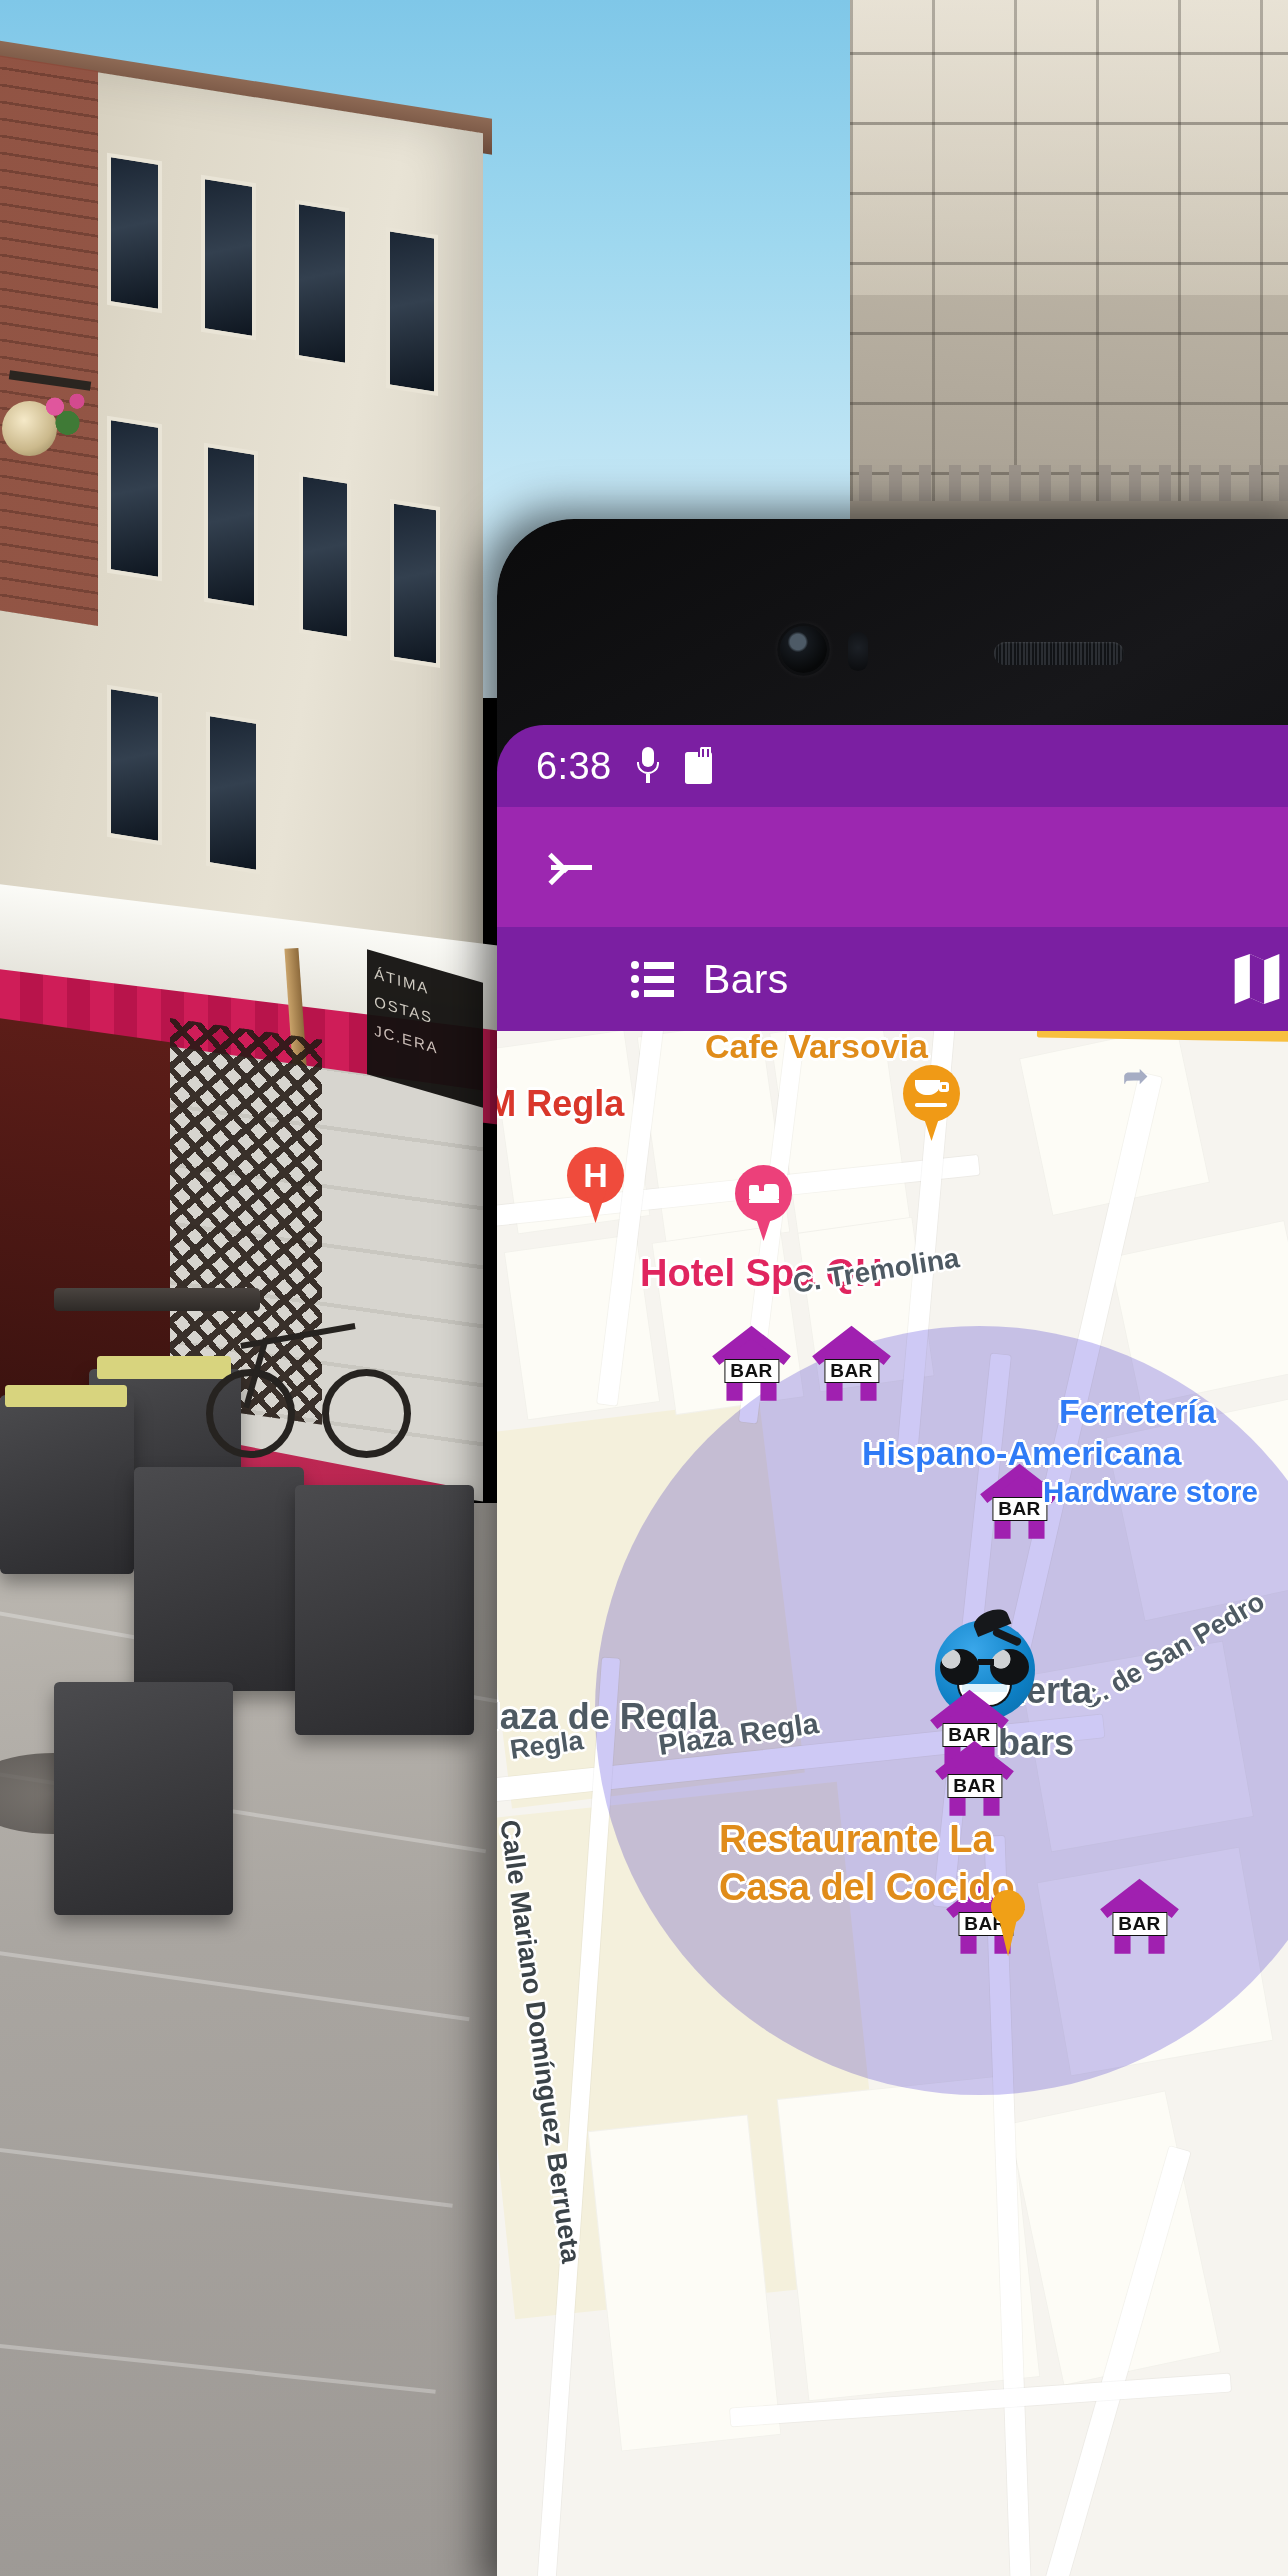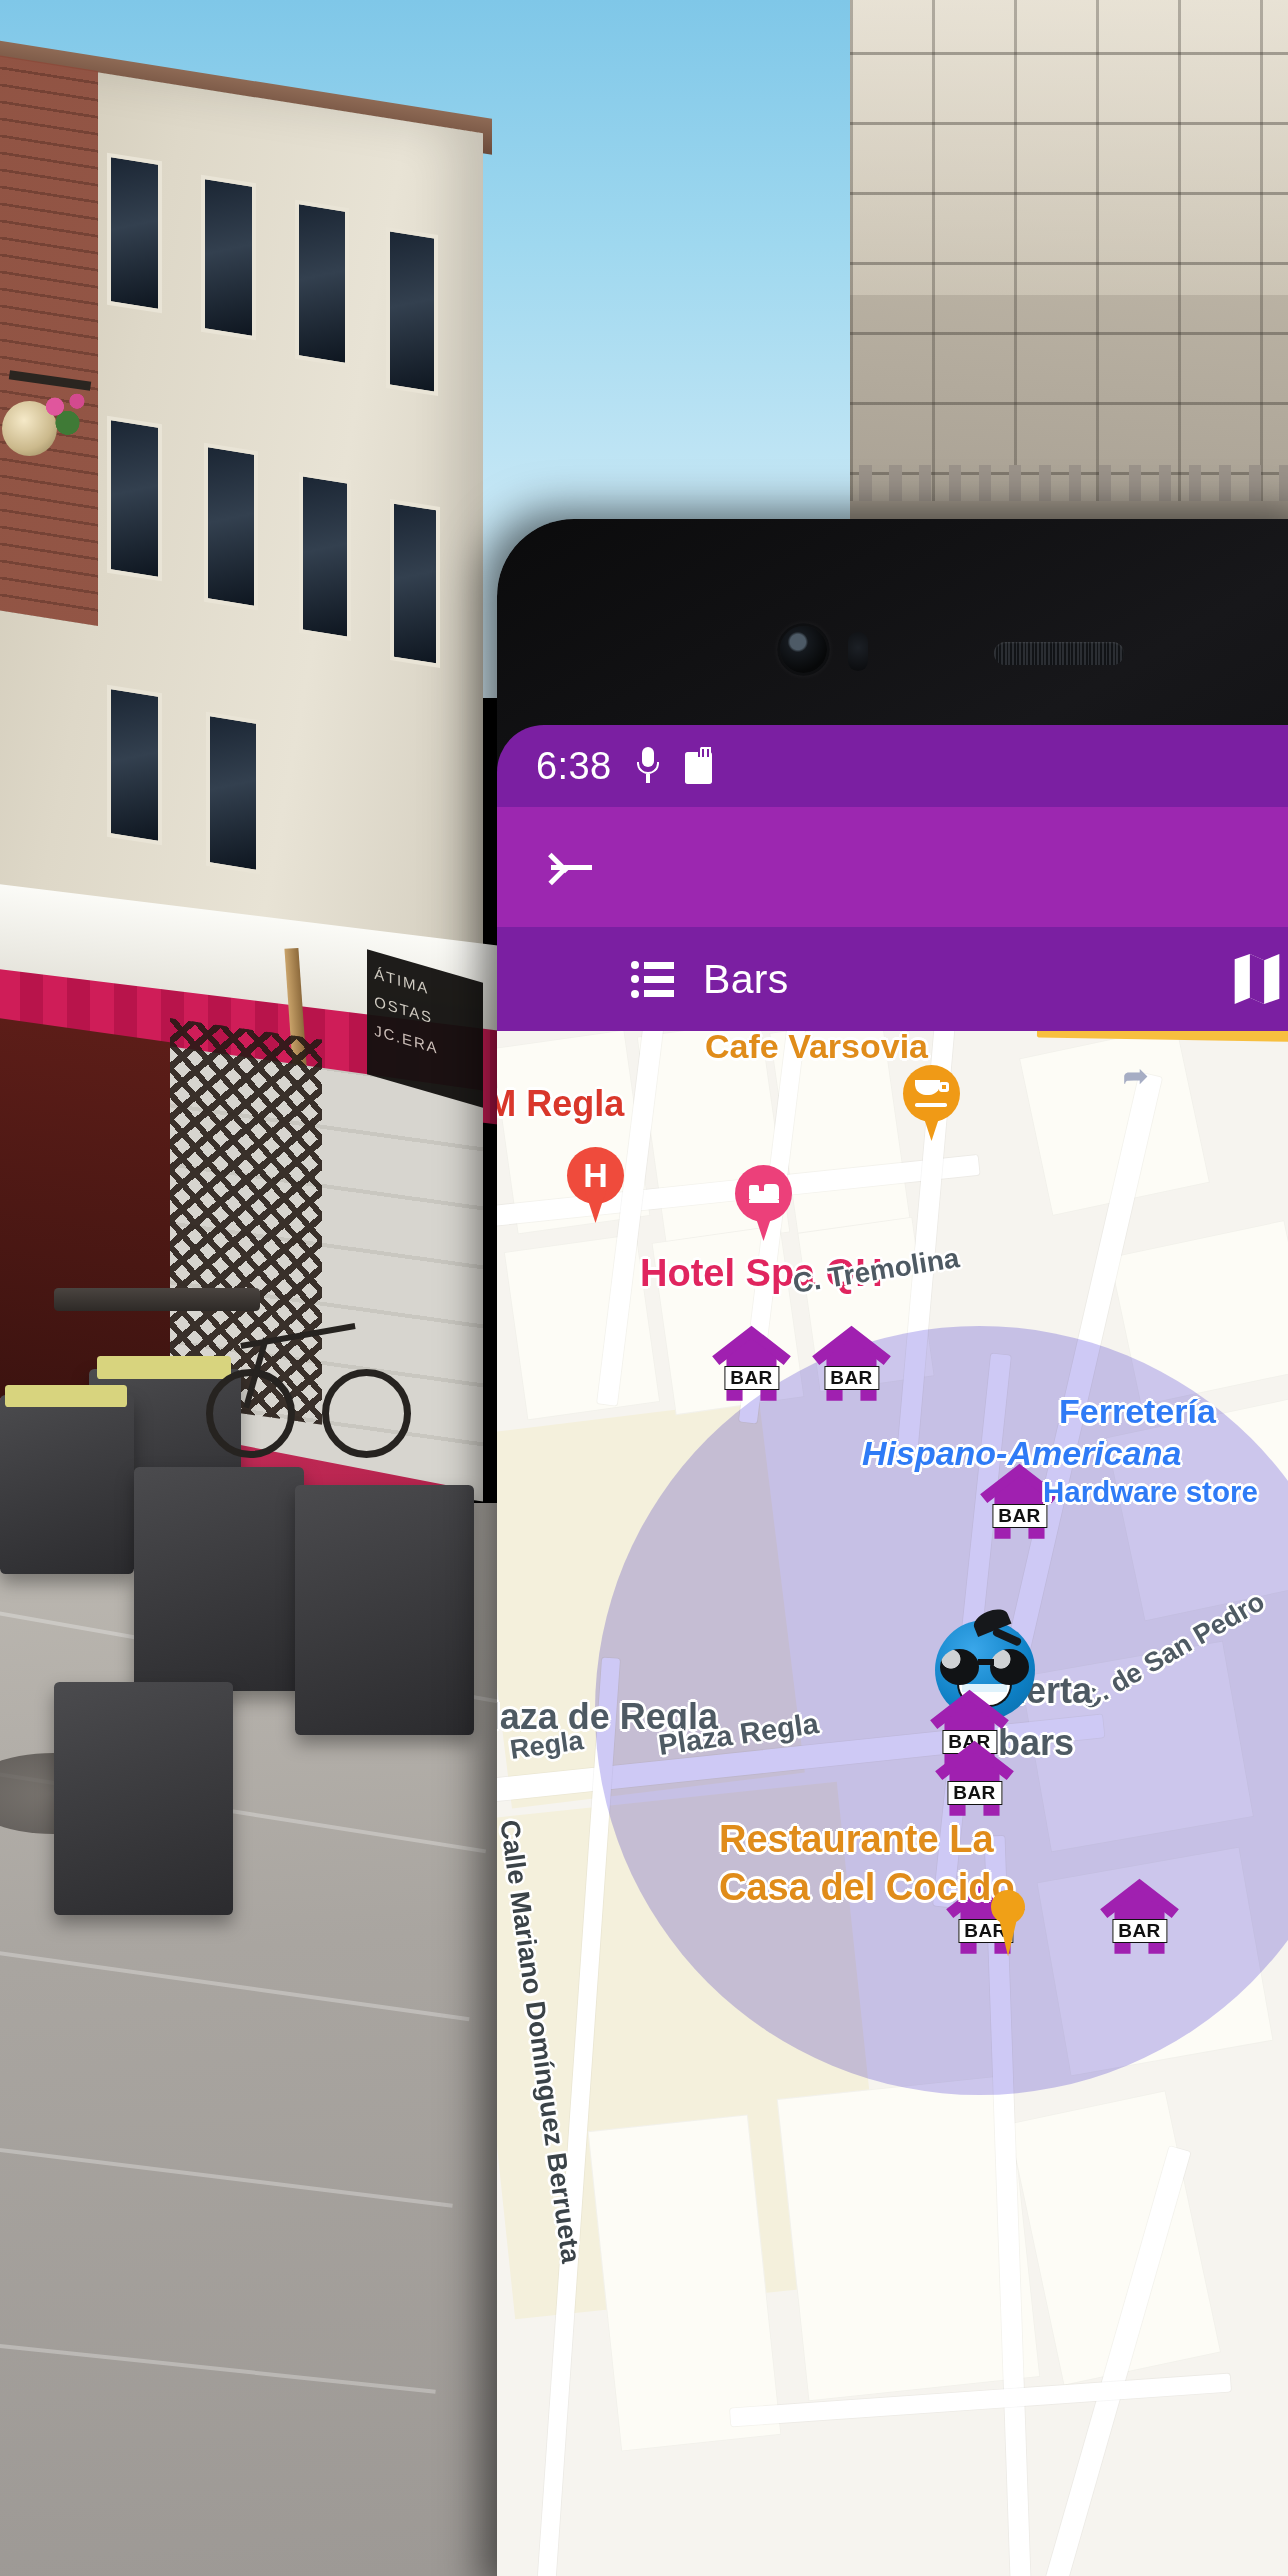--- a/index.html
+++ b/index.html
@@ -195,21 +195,21 @@
   .bed-ico .hb{position:absolute;right:0;top:0;width:15px;height:11.6px;background:#fff;border-radius:2.7px 4.5px 0 0;}
   .bed-ico .leg{position:absolute;left:0;bottom:0;width:30px;height:3.6px;background:#fff;}
   .cup-ico{position:relative;width:34px;height:27px;}
   .cup-ico .c{position:absolute;left:0;top:0;width:25px;height:15px;background:#fff;border-radius:0 0 10.7px 10.7px;}
   .cup-ico .hd{position:absolute;right:0;top:1.8px;width:9.8px;height:9.8px;border:3.6px solid #fff;border-radius:2.7px;}
   .cup-ico .sa{position:absolute;left:0;bottom:0;width:32px;height:4.5px;background:#fff;border-radius:1.8px;}
 
   
   .barmark{position:absolute;width:93px;height:93px;}
   .barmark svg{display:block;}
-  .barmark .tag{position:absolute;left:50%;top:51px;transform:translateX(-50%);
+  .barmark .tag{position:absolute;left:50%;top:44px;transform:translateX(-50%);
     background:#fff;border:1.8px solid #111;padding:0.9px 5.4px;font-size:19px;font-weight:700;
     color:#111;line-height:1.05;letter-spacing:0.4px;font-family:"Liberation Sans",sans-serif;}
 
   
   #avatar{position:absolute;width:100px;height:100px;}
   #avatar .face{position:absolute;left:0;top:0;width:100px;height:100px;border-radius:50%;
     background:radial-gradient(circle at 38% 30%,#3aa7ea,#0d7fc4 62%,#0a6aa6);}
   #avatar .hair{position:absolute;left:38px;top:-9px;width:36px;height:19.7px;background:#16181b;
     border-radius:50% 50% 0 0;transform:rotate(-22deg);}
   #avatar .brow{position:absolute;left:57px;top:12.5px;width:30px;height:8px;background:#16181b;
@@ -474,21 +474,21 @@
             <i class="lens lensR"></i>
             <i class="bridge"></i>
         </div>
       </div>
 
       <span class="maplabel lbl-orange" style="left:208px;top:-3.6px;font-size:34px;">Cafe Varsovia</span>
       <span class="maplabel lbl-red" style="left:-10.7px;top:52px;font-size:36px;">M Regla</span>
       <span class="maplabel lbl-pink" style="left:143px;top:213px;font-size:38px;">Hotel Spa QH</span>
       <span class="maplabel lbl-grey" style="left:295px;top:224px;font-size:28px;transform:rotate(-9deg);">C. Tremolina</span>
       <span class="maplabel lbl-blue" style="left:562px;top:361px;font-size:34px;">Ferretería</span>
-      <span class="maplabel lbl-blue" style="left:365px;top:403px;font-size:34px;font-style:italic;">Hispano-Americana</span>
+      <span class="maplabel lbl-blue" style="left:365px;top:403px;font-size:34px;">Hispano-Americana</span>
       <span class="maplabel lbl-blue" style="left:546px;top:444px;font-size:29.5px;">Hardware store</span>
       <span class="maplabel lbl-grey" style="left:572px;top:605px;font-size:27px;transform:rotate(-30deg);">C. de San Pedro</span>
       <span class="maplabel lbl-grey" style="left:483px;top:639px;font-size:36px;">Puerta</span>
       <span class="maplabel lbl-grey" style="left:501px;top:691px;font-size:36px;">bars</span>
       <span class="maplabel lbl-grey" style="left:-7.2px;top:665px;font-size:36px;">laza de Regla</span>
       <span class="maplabel lbl-grey" style="left:161px;top:687px;font-size:29px;transform:rotate(-8deg);">Plaza Regla</span>
       <span class="maplabel lbl-grey" style="left:12.5px;top:699px;font-size:27px;transform:rotate(-8deg);">Regla</span>
       <span class="maplabel lbl-orange" style="left:222px;top:787px;font-size:38px;">Restaurante La</span>
       <span class="maplabel lbl-orange" style="left:222px;top:835px;font-size:38px;">Casa del Cocido</span>
       <span class="maplabel lbl-dark" style="left:27px;top:787px;font-size:27px;transform:rotate(82deg);transform-origin:left top;">Calle Mariano Domínguez Berrueta</span>

